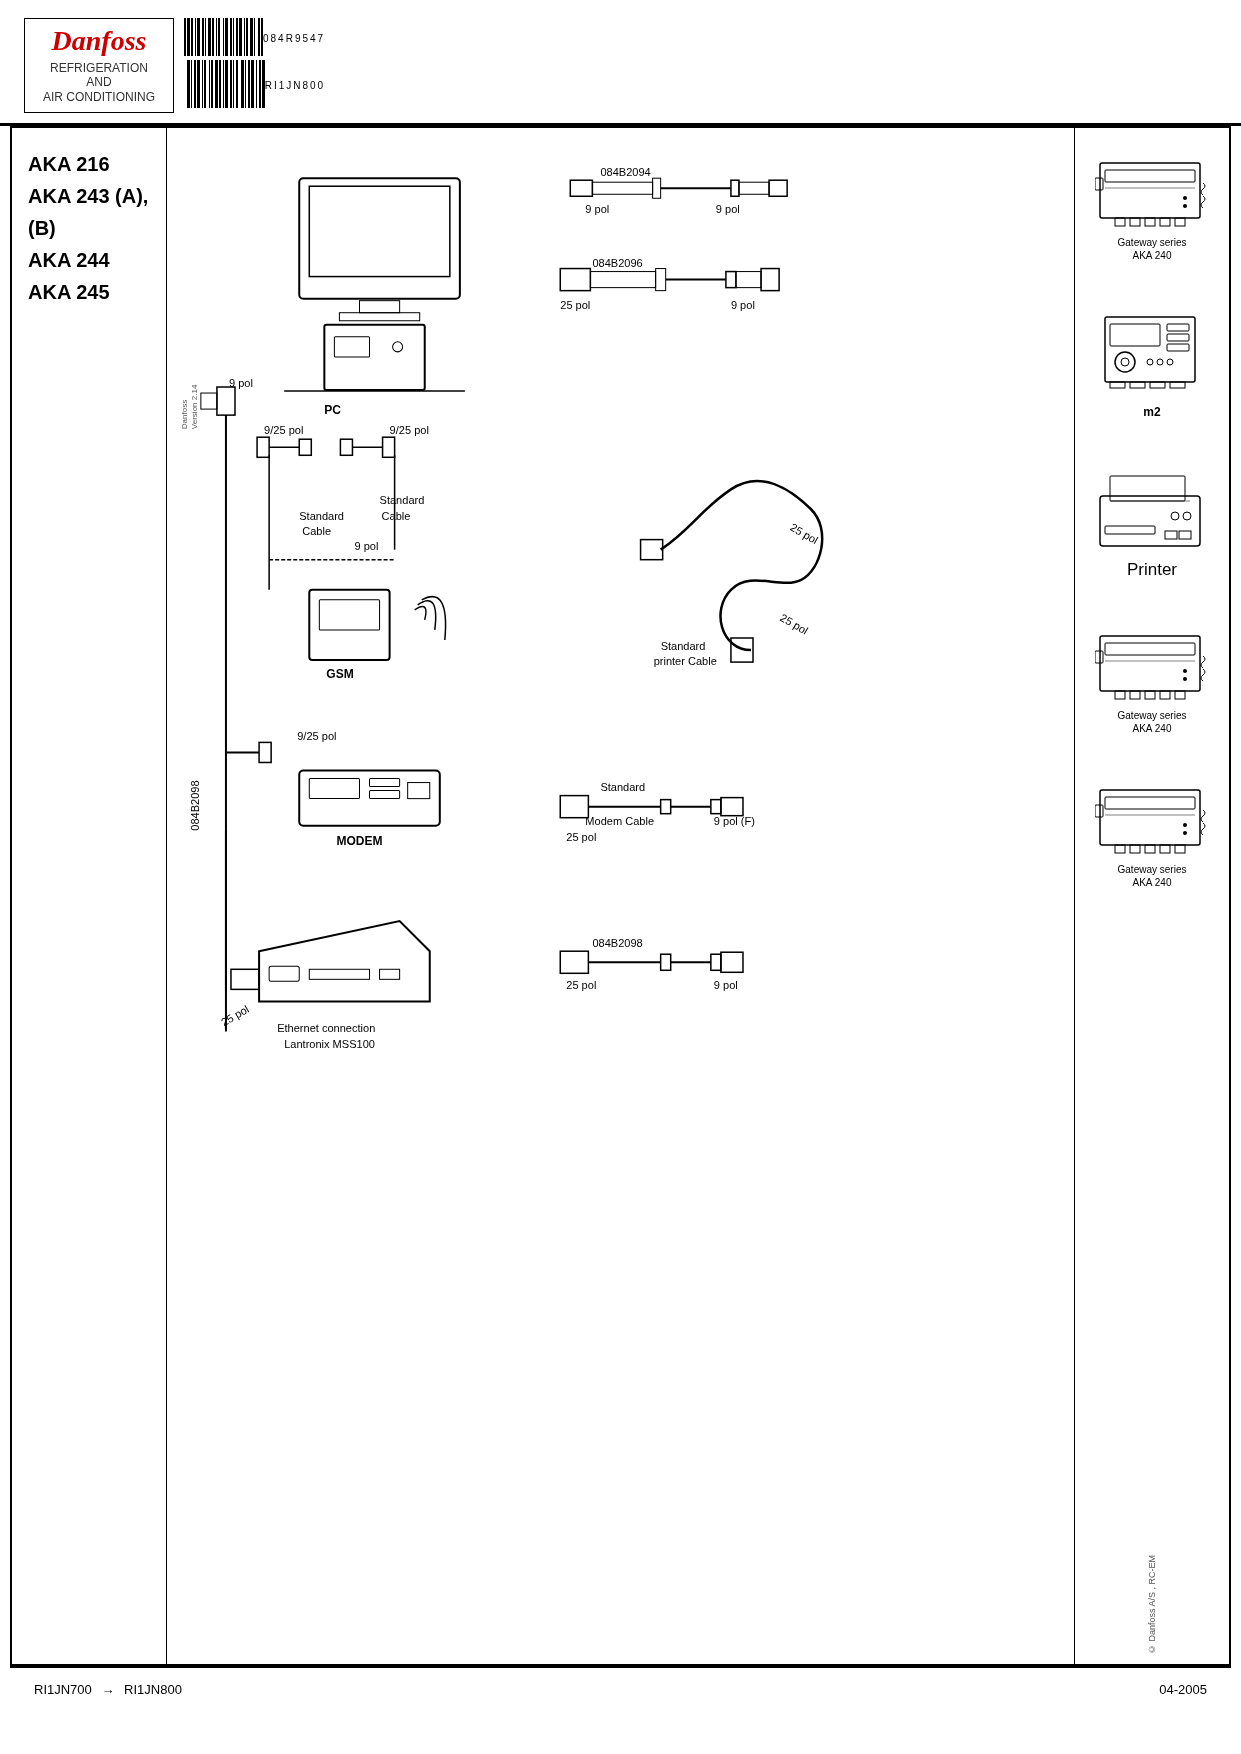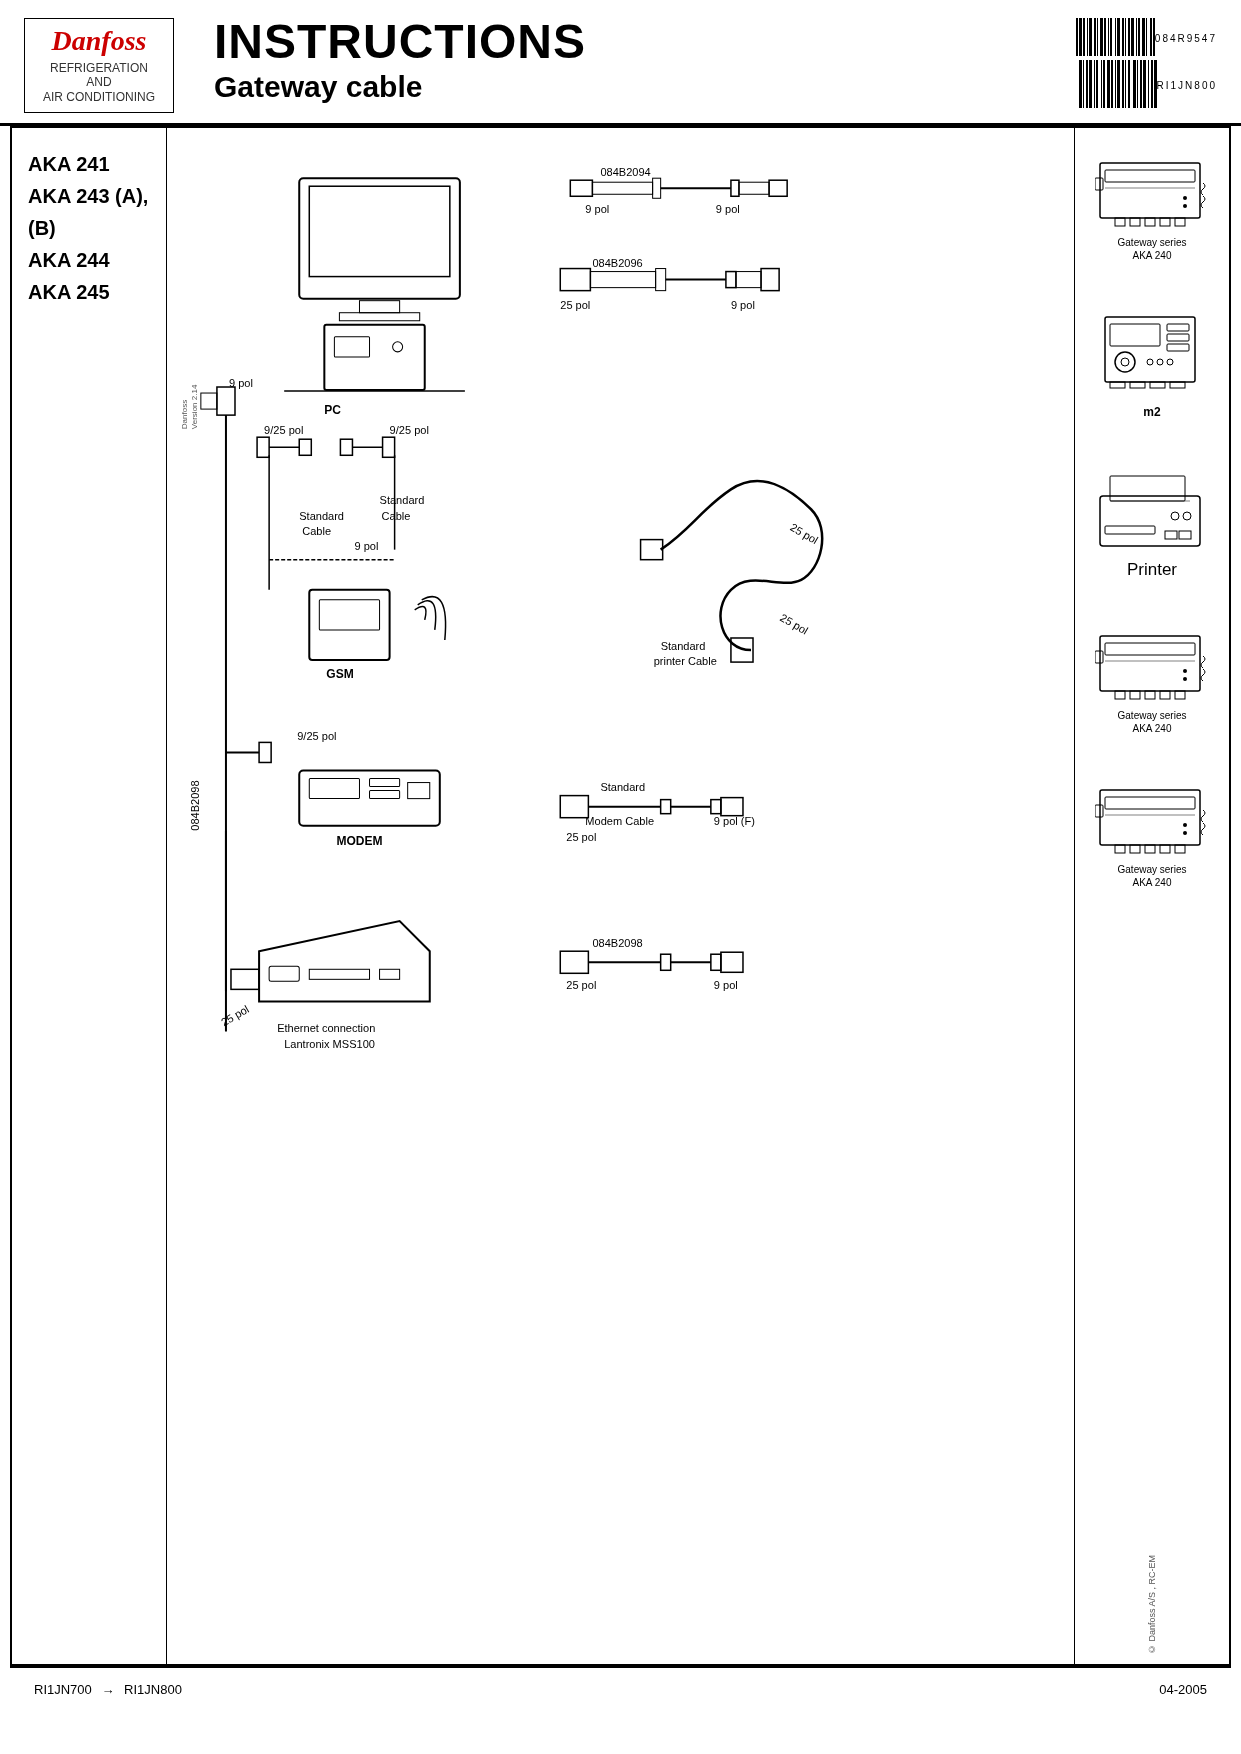--- a/index.html
+++ b/index.html
@@ -174,24 +174,20 @@
   <div class="logo-area">
     <div class="logo-box">
       <div class="logo-danfoss">Danfoss</div>
       <div class="logo-sub">
         <span>REFRIGERATION AND</span><br>
         <span>AIR CONDITIONING</span>
       </div>
     </div>
   </div>
 
-  <div class="title-area">
-    <div class="main-title">INSTRUCTIONS</div>
-    <div class="sub-title">Gateway cable</div>
-  </div>
 
   <div class="barcode-area">
 
     <div class="bc-container">
       <div class="bc-bars">
         <div class="bc-bar" style="width:2px;height:100%"></div>
           <div class="bc-bar" style="width:1px;height:80%;background:#fff"></div>
         <div class="bc-bar" style="width:3px;height:100%"></div>
           <div style="width:1px"></div>
         <div class="bc-bar" style="width:2px;height:100%"></div>
@@ -287,21 +283,21 @@
       </div>
       <div class="bc-text">RI1JN800</div>
     </div>
   </div>
 </div>
 
 <div class="content">
 
   <div class="aka-sidebar">
     <div class="aka-title">
-      <div>AKA 241</div>
+      <div>AKA 216</div>
       <div>AKA 243 (A), (B)</div>
       <div>AKA 244</div>
       <div>AKA 245</div>
     </div>
   </div>
 
   <div class="diagram-area">
     <svg class="main-svg" viewBox="0 0 900 1530" xmlns="http://www.w3.org/2000/svg">
 
       <text x="18" y="300" font-size="8" transform="rotate(-90,18,300)" fill="#555" font-family="Arial">Danfoss</text>

